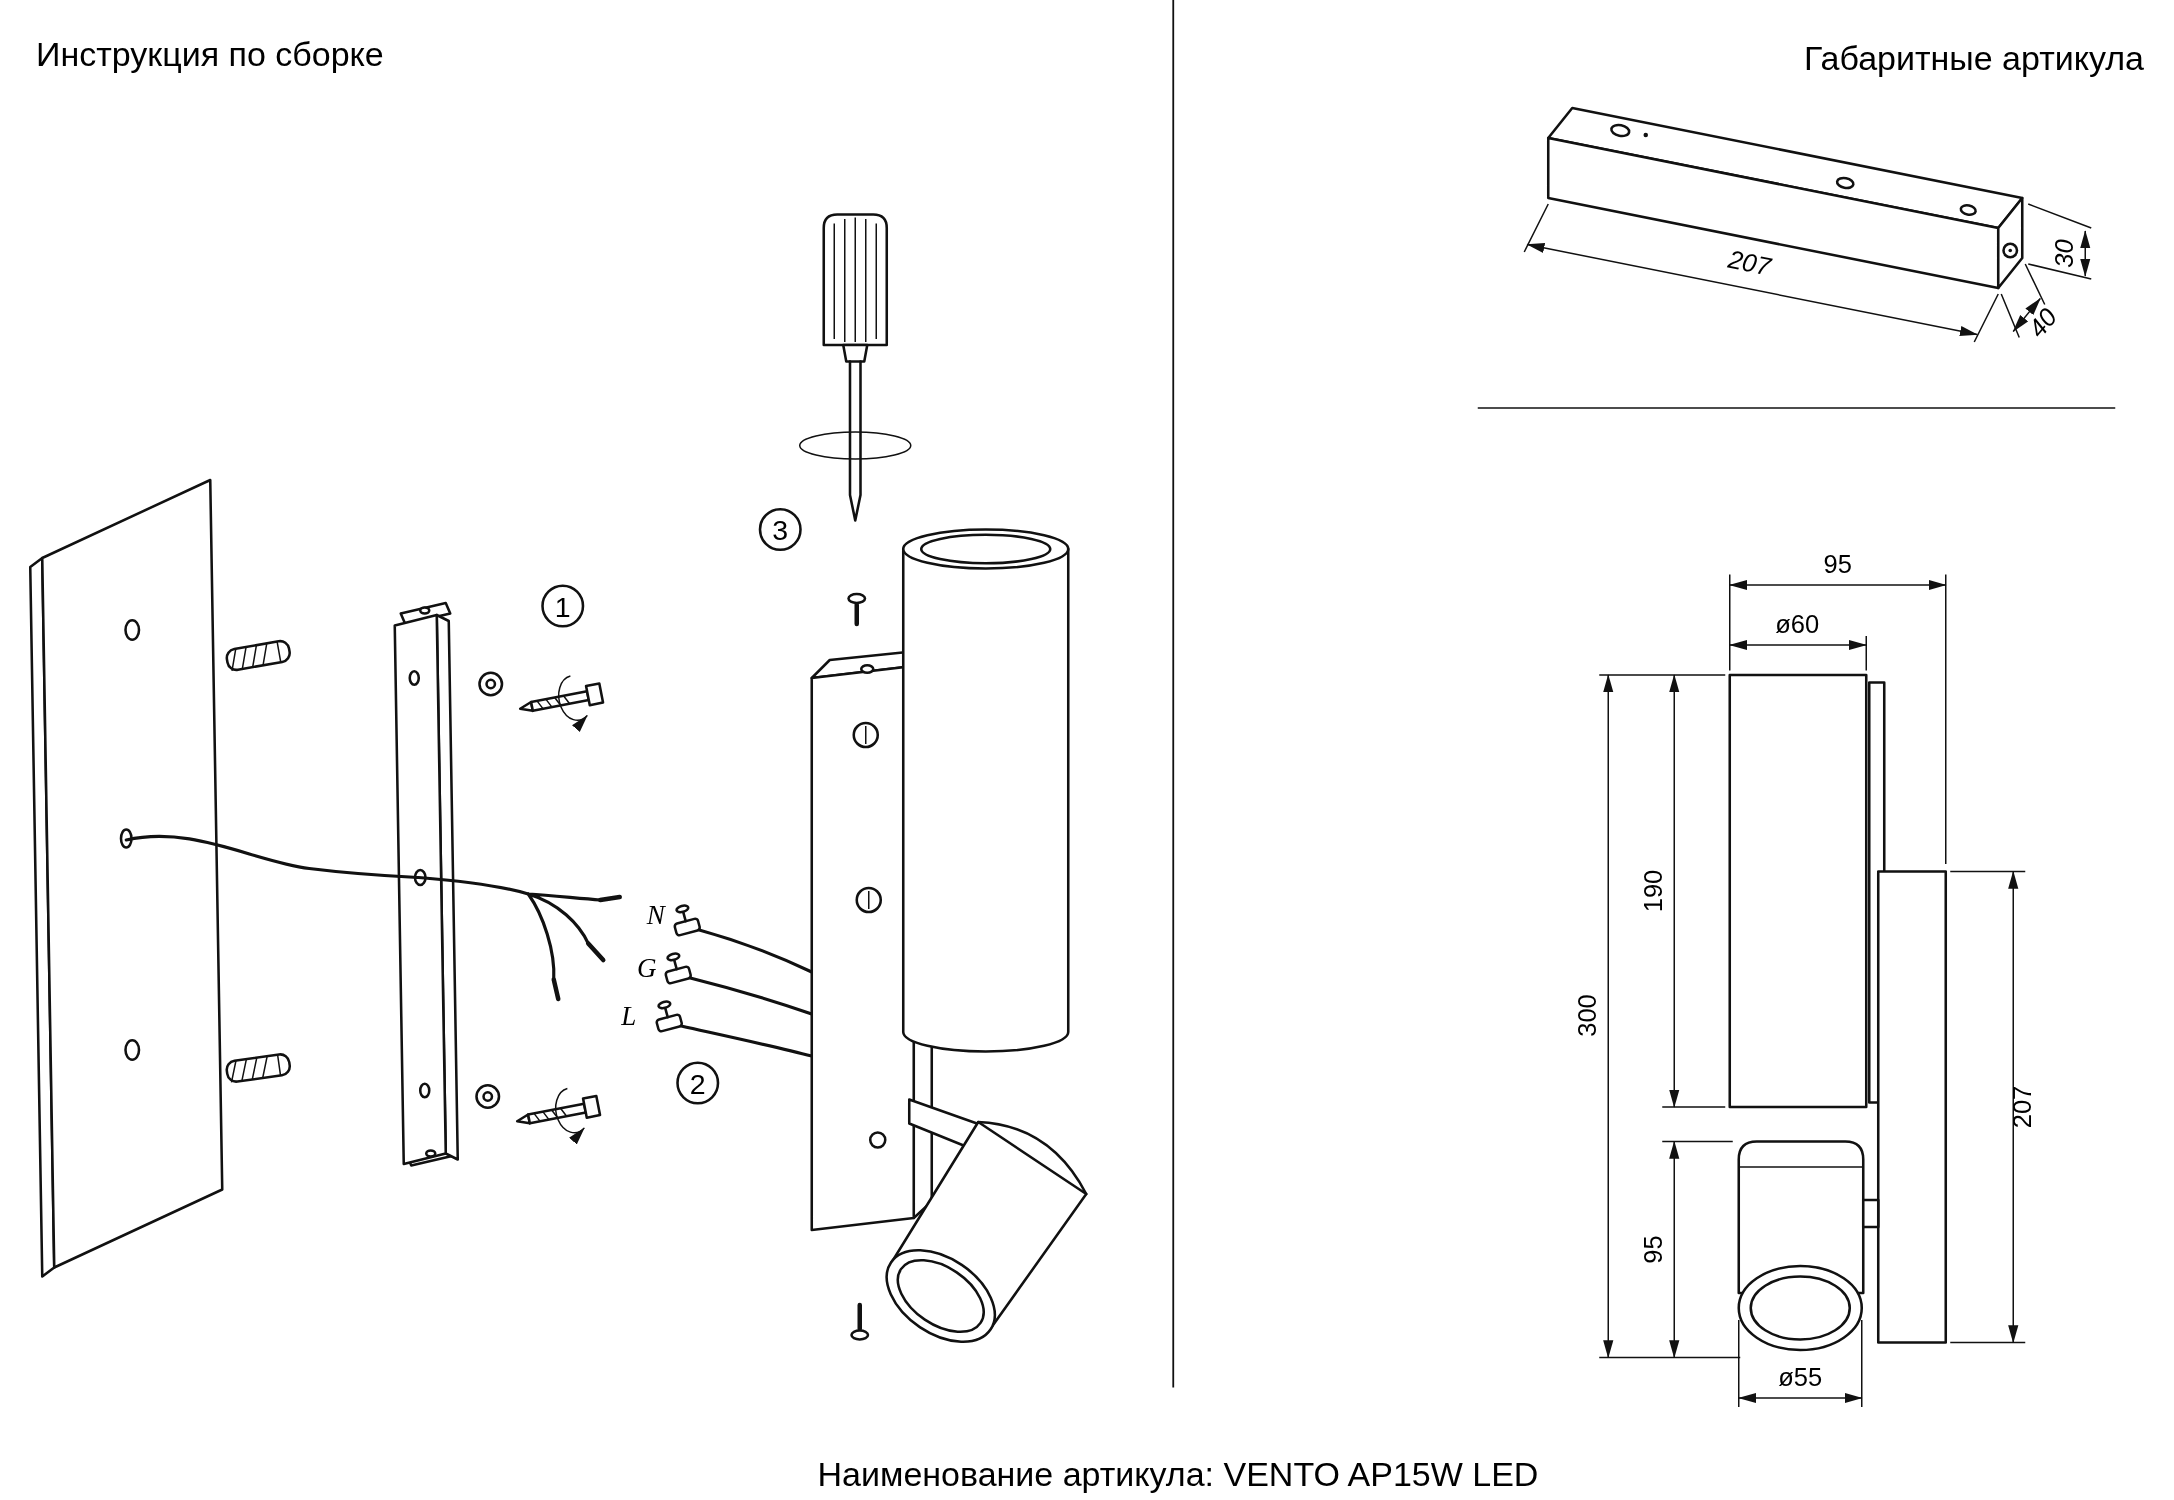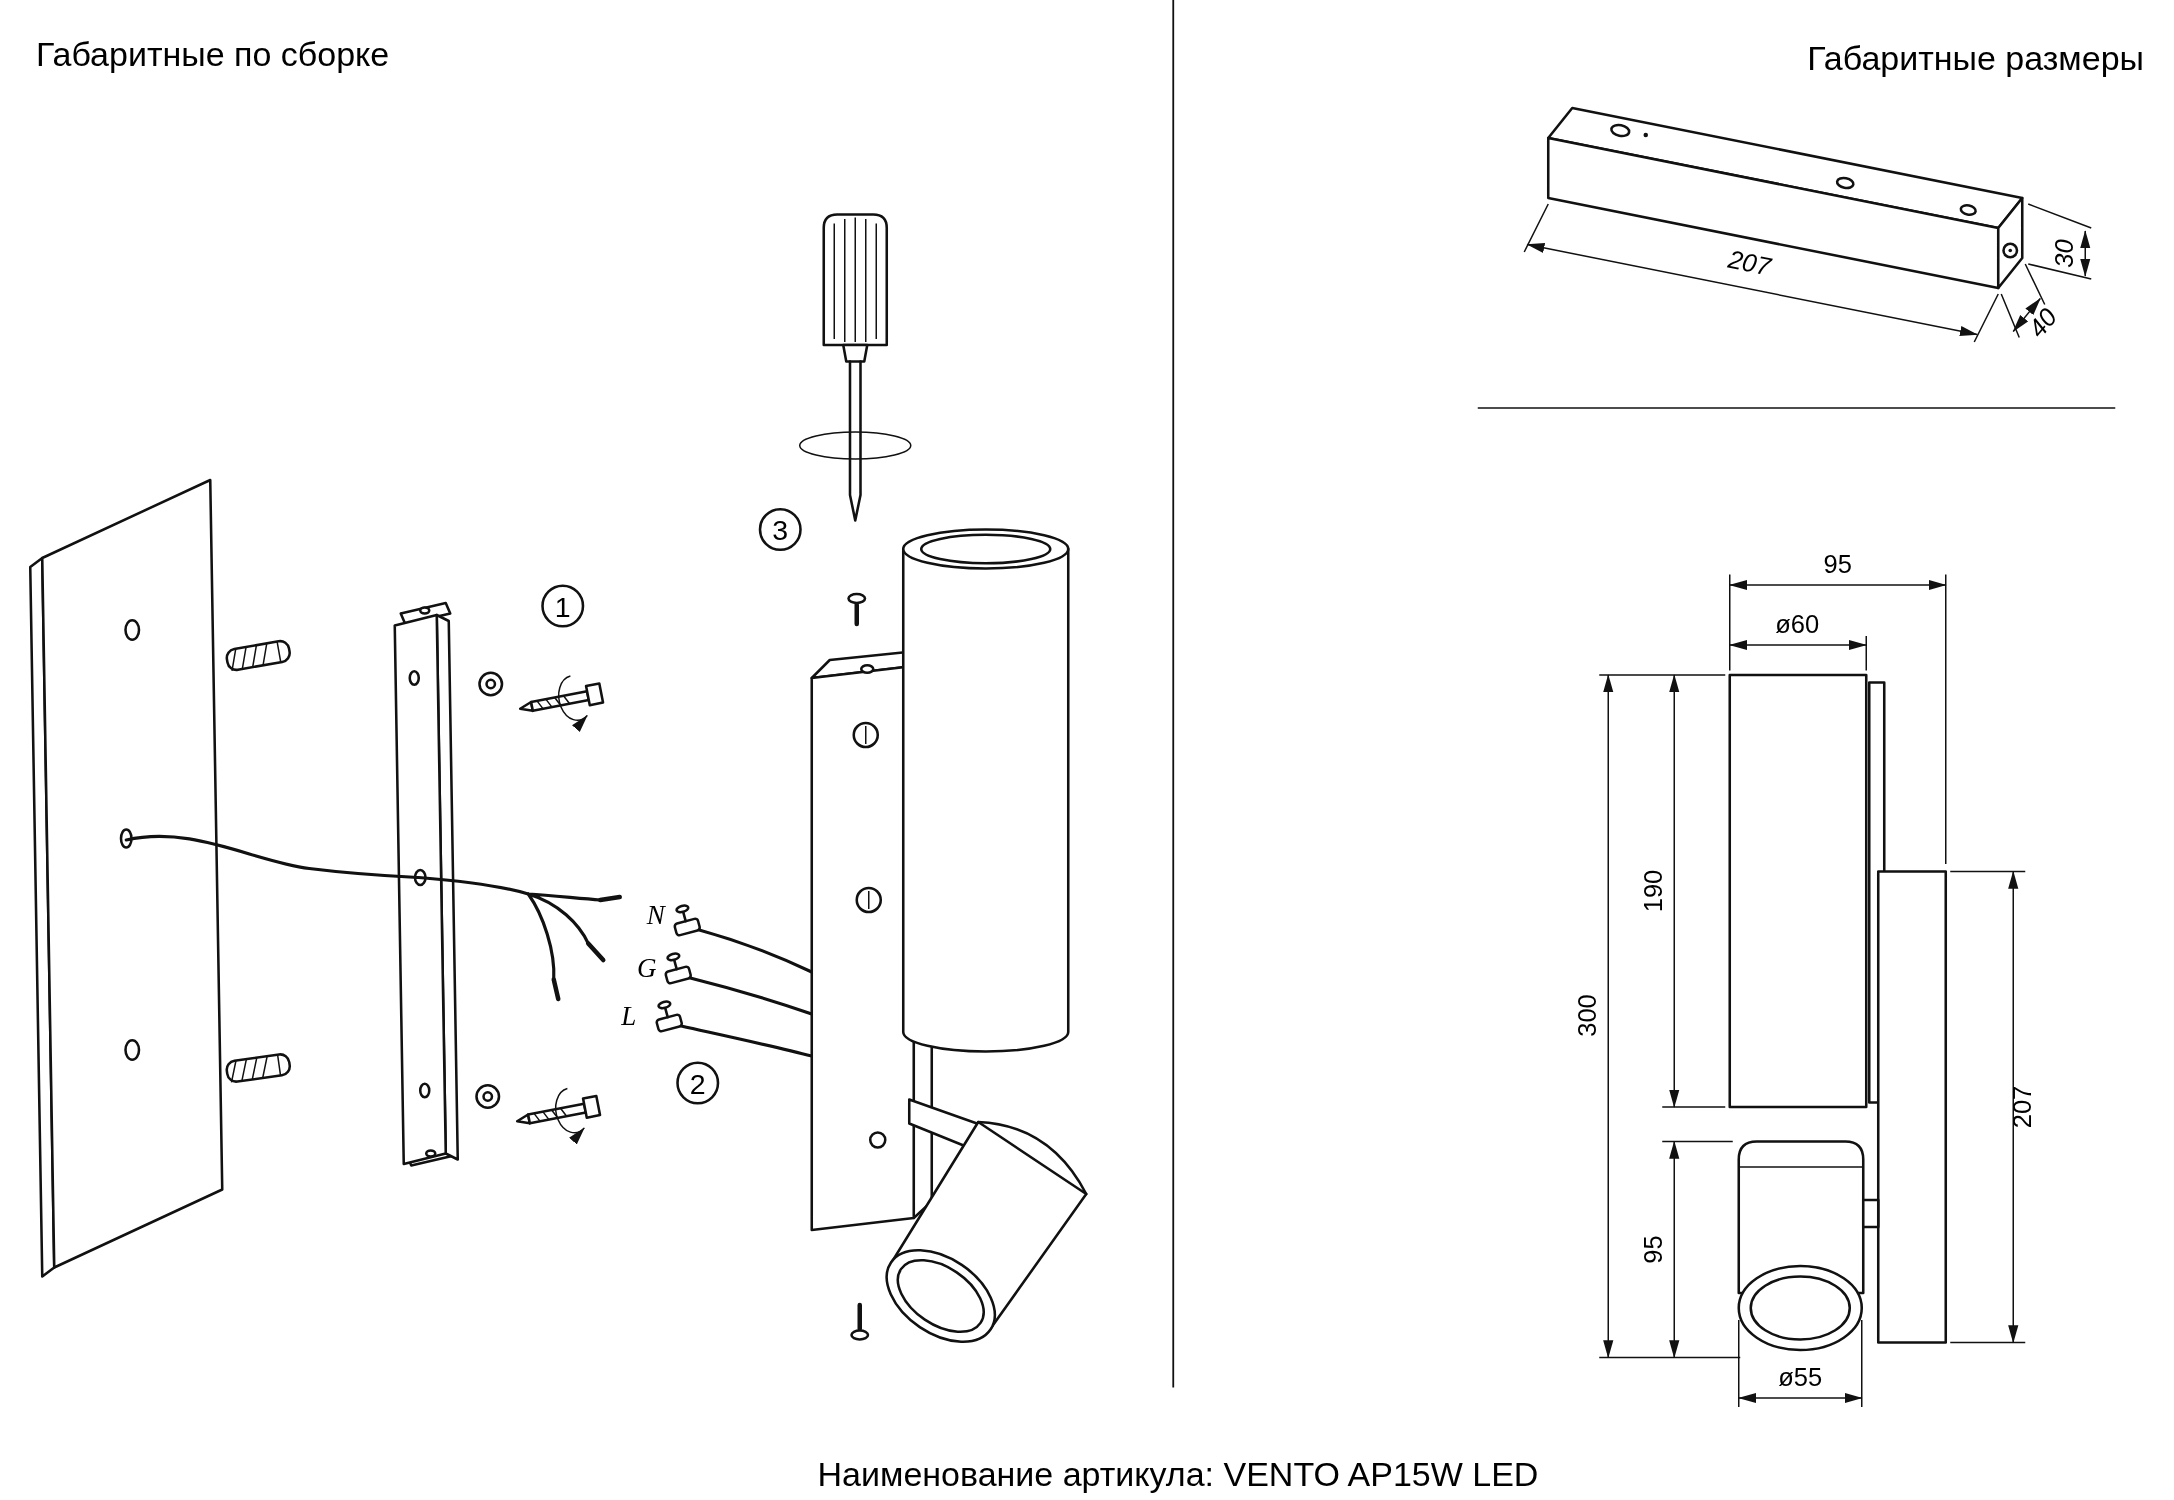--- a/index.html
+++ b/index.html
@@ -21,22 +21,22 @@
   .w{fill:none;stroke:#111;stroke-width:2.1;stroke-linecap:round;}
   .w3{fill:none;stroke:#111;stroke-width:3;stroke-linecap:round;}
   .d{fill:none;stroke:#111;stroke-width:1;}
   .e{fill:none;stroke:#111;stroke-width:1;}
 </style>
 </head>
 <body>
 
 <div class="canvas">
 
-  <div class="title left">Габаритные по сборке</div>
-  <div class="title right">Габаритные размеры</div>
+  <div class="title left">Инструкция по сборке</div>
+  <div class="title right">Габаритные артикула</div>
 
   <svg class="art" width="2174" height="1500" viewBox="0 0 1449 1000" xmlns="http://www.w3.org/2000/svg">
     <defs>
       <marker id="ar" viewBox="0 0 12 8" refX="11.5" refY="4" markerWidth="12" markerHeight="8" orient="auto-start-reverse" markerUnits="userSpaceOnUse">
         <path d="M0,0.6 L12,4 L0,7.4 Z" fill="#111"></path>
       </marker>
     </defs>
 
     <line x1="782" y1="0" x2="782" y2="925" stroke="#111" stroke-width="1.2"></line>
 

